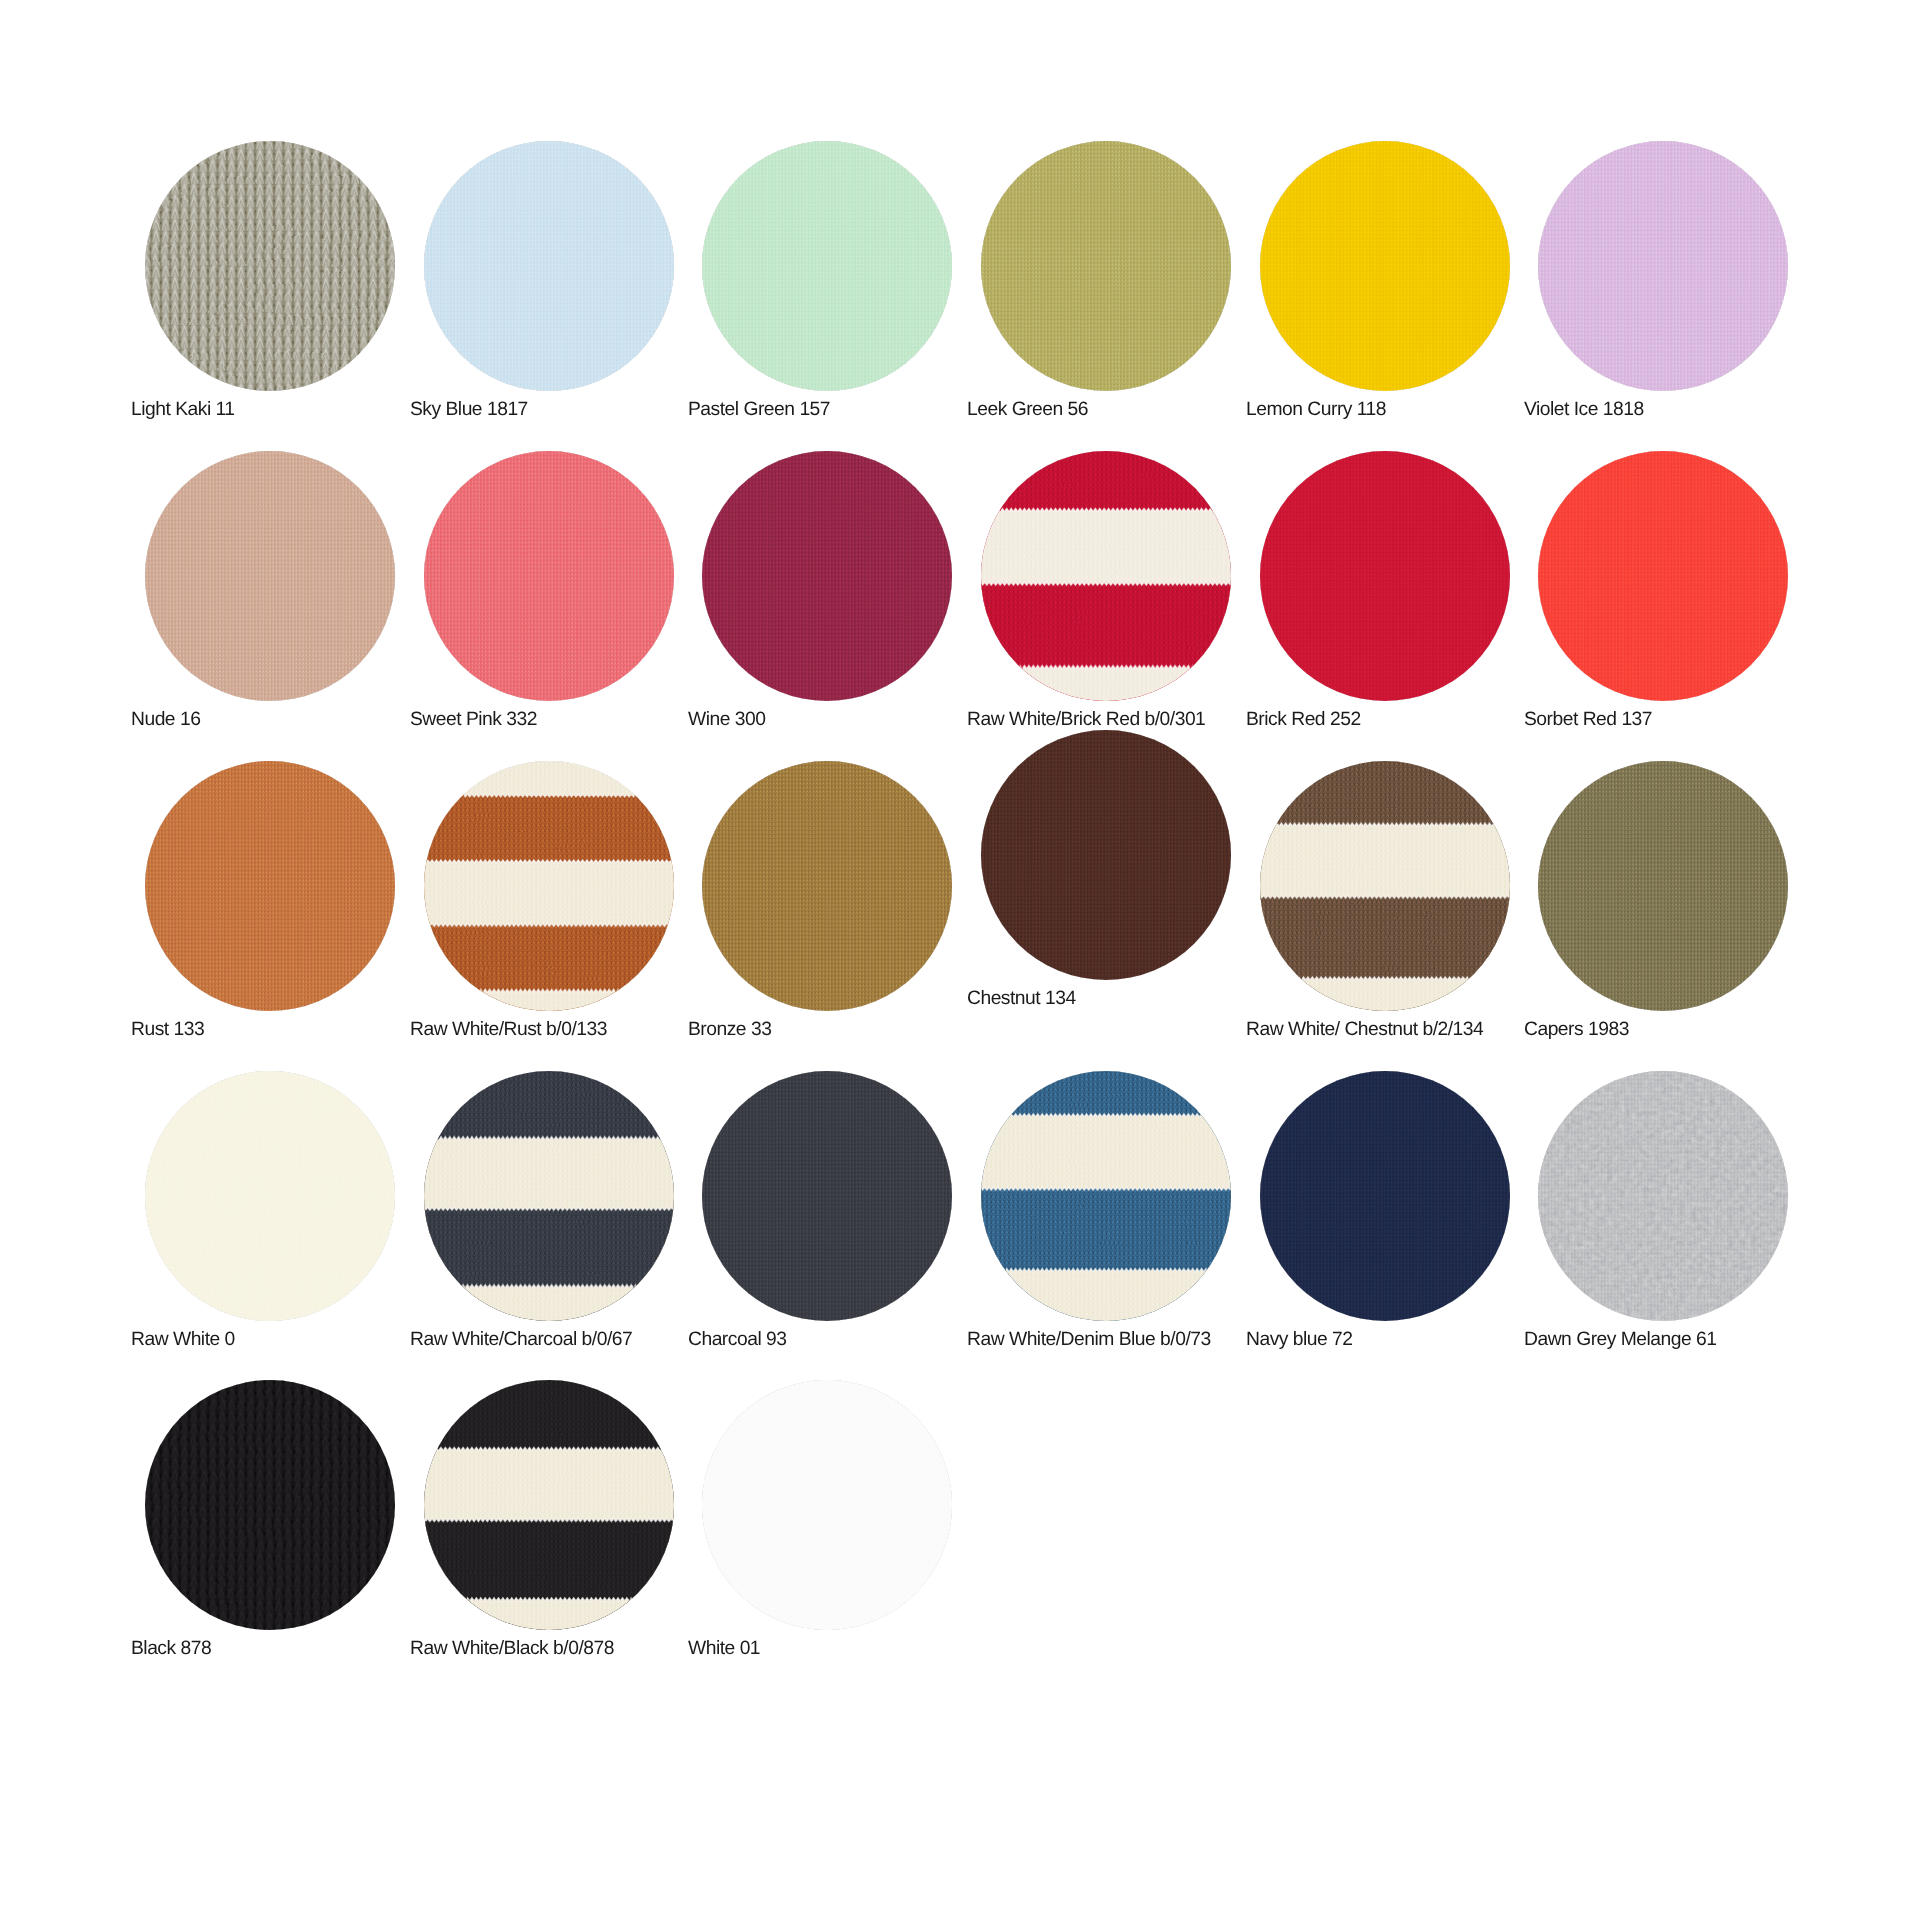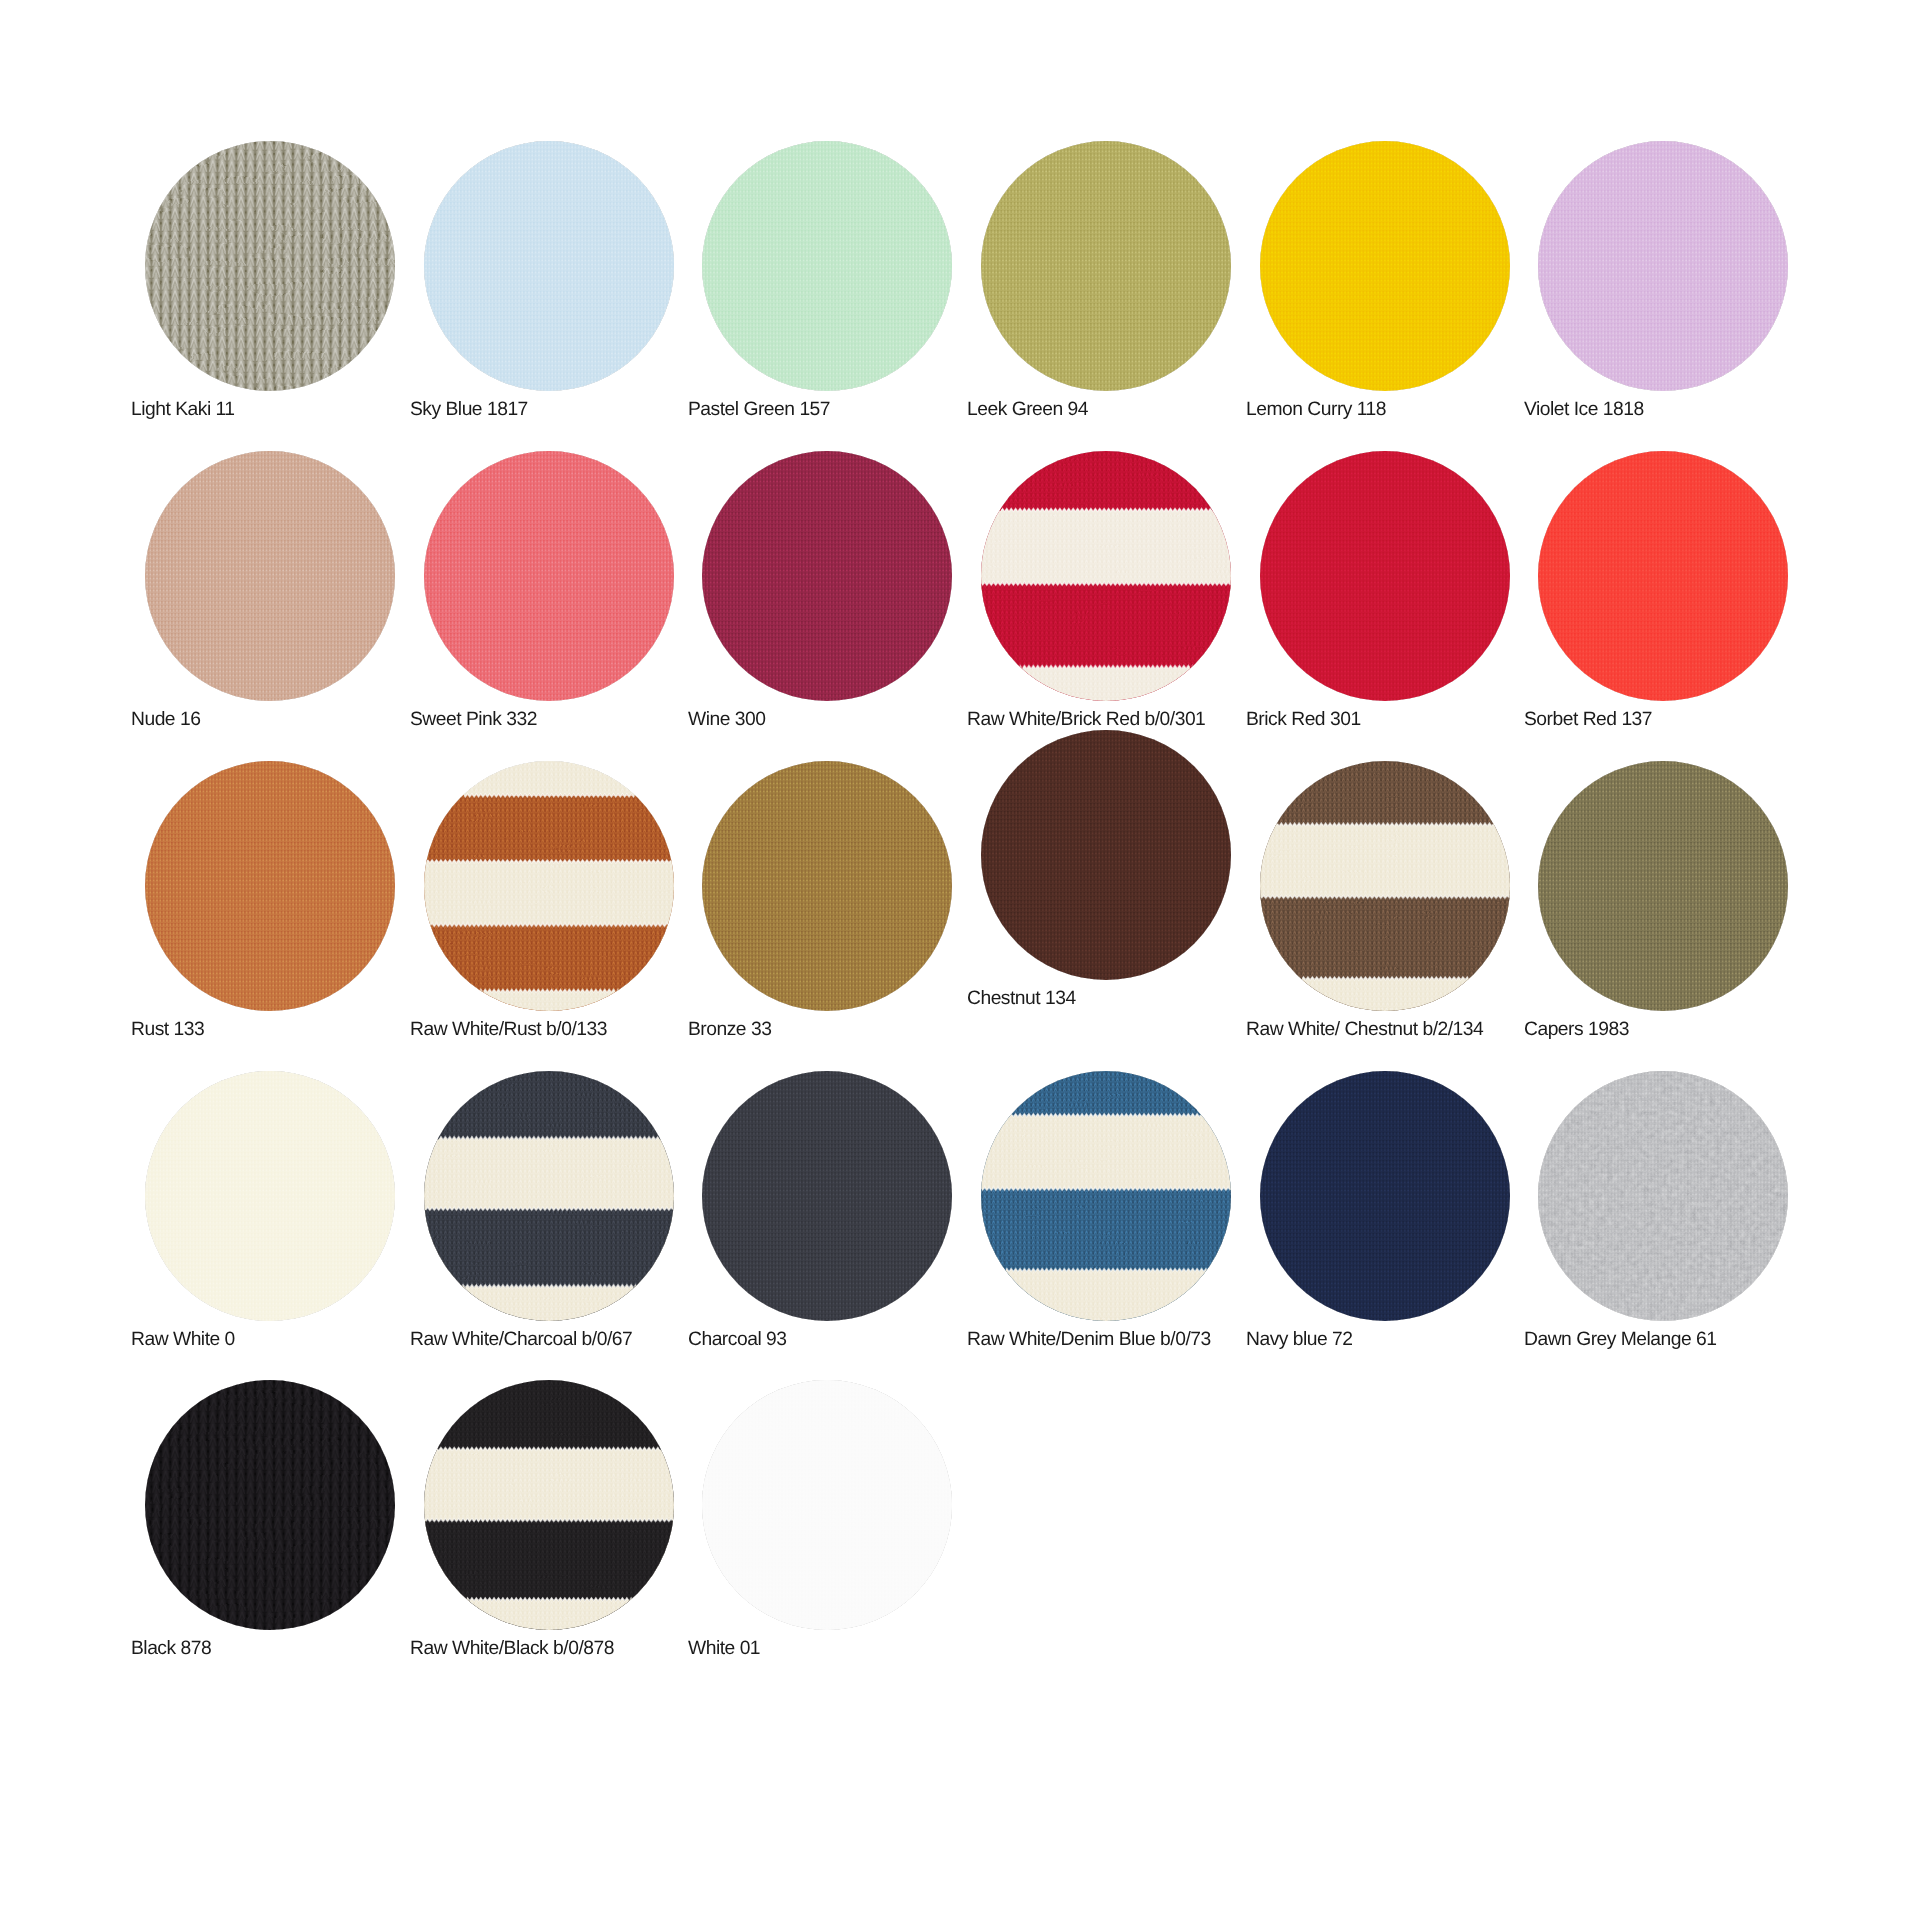--- a/index.html
+++ b/index.html
@@ -142,21 +142,21 @@
             <filter id="w3" x="-6%" y="-6%" width="112%" height="112%">
               <feTurbulence type="fractalNoise" baseFrequency="0.05 0.09" numOctaves="2" seed="6" result="n"></feTurbulence>
               <feDisplacementMap in="SourceGraphic" in2="n" scale="1.0" xChannelSelector="R" yChannelSelector="G"></feDisplacementMap>
             </filter>
           </defs>
           <g filter="url(#w3)">
             <rect x="-14" y="-14" width="294" height="294" fill="url(#p3)"></rect>
           </g>
         </svg>
       </div>
- <div class="lbl">Leek Green 94</div>
+ <div class="lbl">Leek Green 56</div>
 </div>
 <div class="cell" style="left:1246px;top:141px;">
  <div class="disc">
         <svg class="base" viewBox="0 0 266 266">
           <rect x="-20" y="-20" width="306" height="306" fill="#f3c700"></rect>
         </svg>
         <svg class="tex" viewBox="0 0 266 266">
           <defs>
             <linearGradient id="p4g" x1="0" y1="0" x2="1" y2="0">
               <stop offset="0" stop-color="#000" stop-opacity=".20"></stop>
@@ -377,21 +377,21 @@
             <filter id="w10" x="-6%" y="-6%" width="112%" height="112%">
               <feTurbulence type="fractalNoise" baseFrequency="0.05 0.09" numOctaves="2" seed="13" result="n"></feTurbulence>
               <feDisplacementMap in="SourceGraphic" in2="n" scale="1.0" xChannelSelector="R" yChannelSelector="G"></feDisplacementMap>
             </filter>
           </defs>
           <g filter="url(#w10)">
             <rect x="-14" y="-14" width="294" height="294" fill="url(#p10)"></rect>
           </g>
         </svg>
       </div>
- <div class="lbl">Brick Red 301</div>
+ <div class="lbl">Brick Red 252</div>
 </div>
 <div class="cell" style="left:1524px;top:451px;">
  <div class="disc">
         <svg class="base" viewBox="0 0 266 266">
           <rect x="-20" y="-20" width="306" height="306" fill="#f94037"></rect>
         </svg>
         <svg class="tex" viewBox="0 0 266 266">
           <defs>
             <linearGradient id="p11g" x1="0" y1="0" x2="1" y2="0">
               <stop offset="0" stop-color="#000" stop-opacity=".20"></stop>

